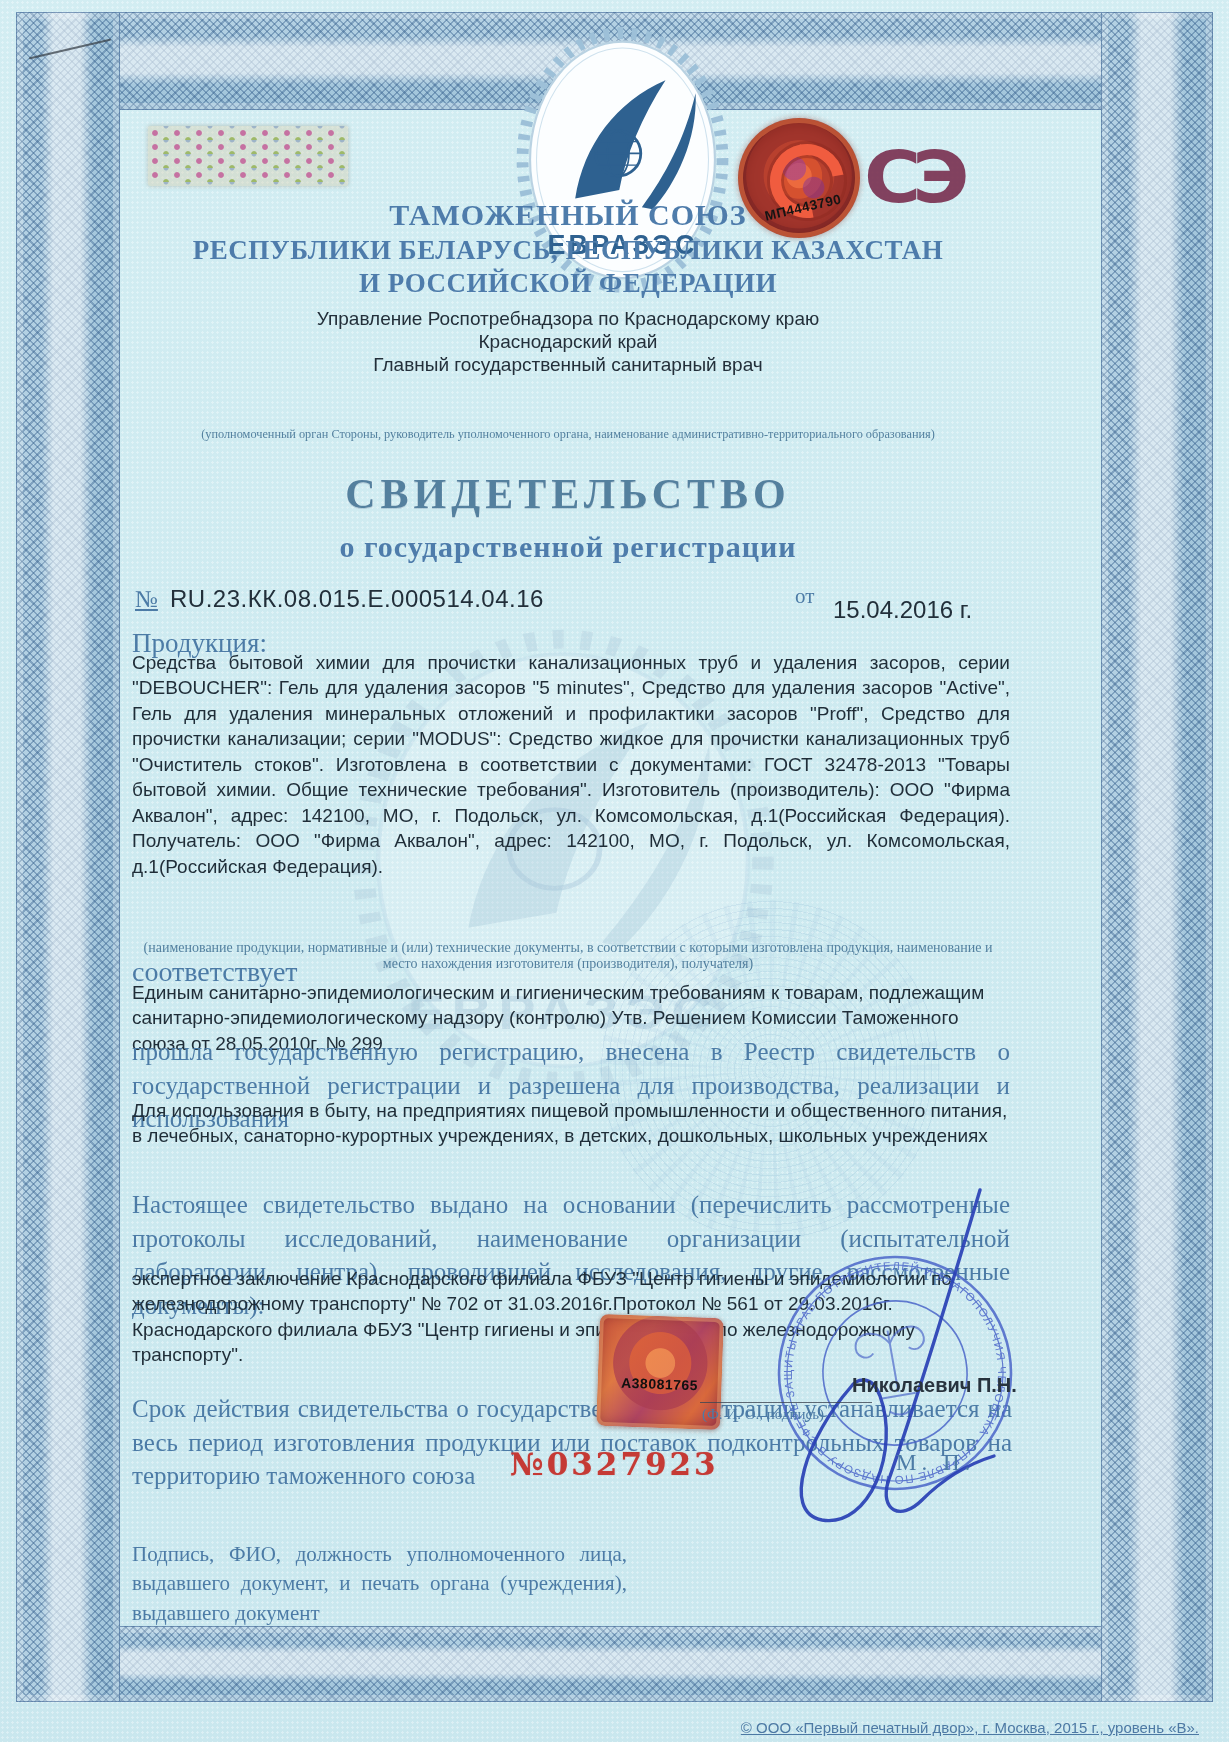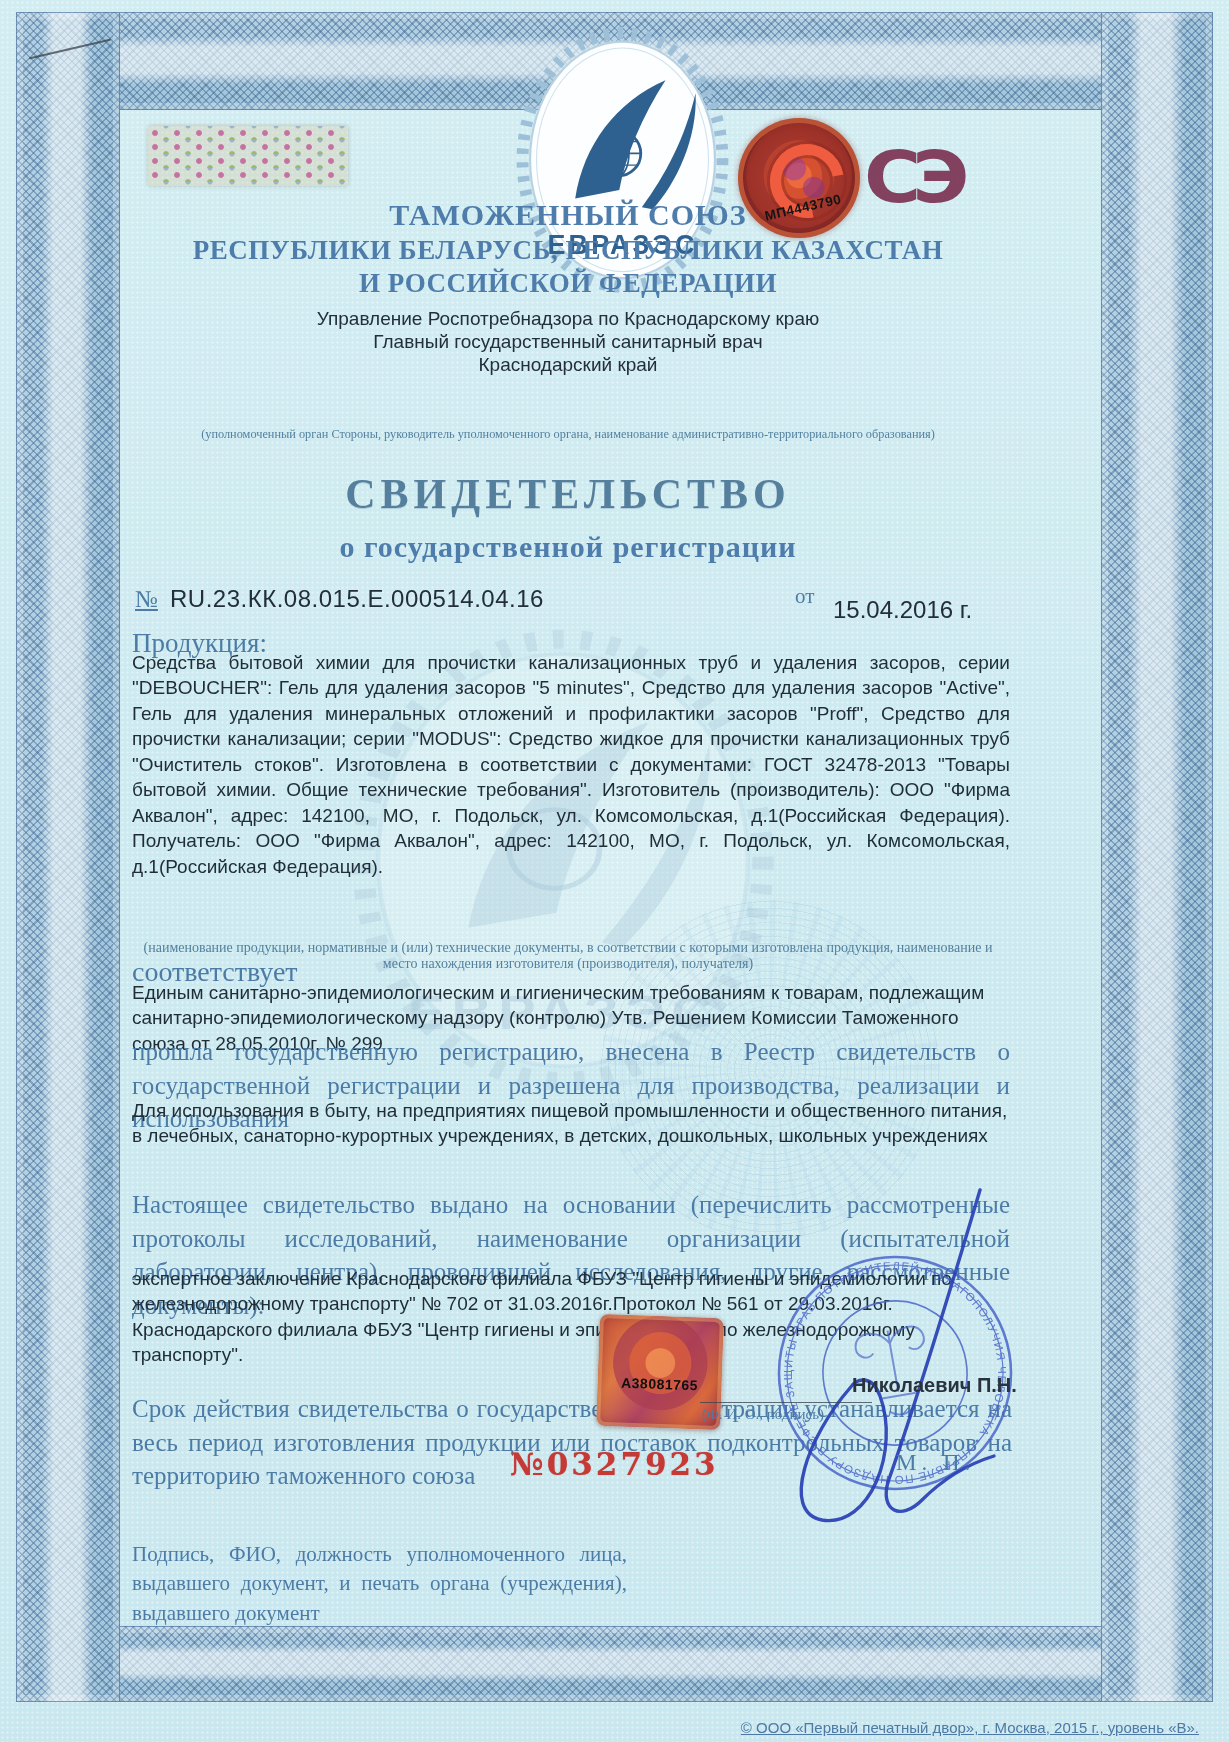--- a/index.html
+++ b/index.html
@@ -121,22 +121,22 @@
     <span class="seal-code sans">МП4443790</span>
   </div>
 
   <div class="abs se-mark" style="left:864px;top:138px;">СЭ</div>
 
   <div class="abs center serif" style="left:128px;top:198px;width:880px;">
     <div class="hdr1">ТАМОЖЕННЫЙ СОЮЗ</div>
     <div class="hdr2" style="margin-top:3px;">РЕСПУБЛИКИ БЕЛАРУСЬ, РЕСПУБЛИКИ КАЗАХСТАН</div>
     <div class="hdr2" style="margin-top:2px;">И РОССИЙСКОЙ ФЕДЕРАЦИИ</div>
     <div class="auth sans" style="margin-top:9px;">Управление Роспотребнадзора по Краснодарскому краю</div>
+    <div class="auth sans">Краснодарский край</div>
     <div class="auth sans">Главный государственный санитарный врач</div>
-    <div class="auth sans">Краснодарский край</div>
   </div>
 
   <div class="abs center serif tiny-cap" style="left:128px;top:427px;width:880px;">(уполномоченный орган Стороны, руководитель уполномоченного органа, наименование административно-территориального образования)</div>
 
   <div class="abs center serif title-main" style="left:128px;top:470px;width:880px;">СВИДЕТЕЛЬСТВО</div>
   <div class="abs center serif title-sub" style="left:128px;top:530px;width:880px;">о государственной регистрации</div>
 
   <div class="abs serif blue numrow no-label" style="left:135px;top:586px;">№</div>
   <div class="abs sans dark numrow" style="left:170px;top:585px;letter-spacing:.5px;">RU.23.КК.08.015.Е.000514.04.16</div>
   <div class="abs serif blue numrow" style="left:795px;top:584px;font-size:21px;">от</div>

